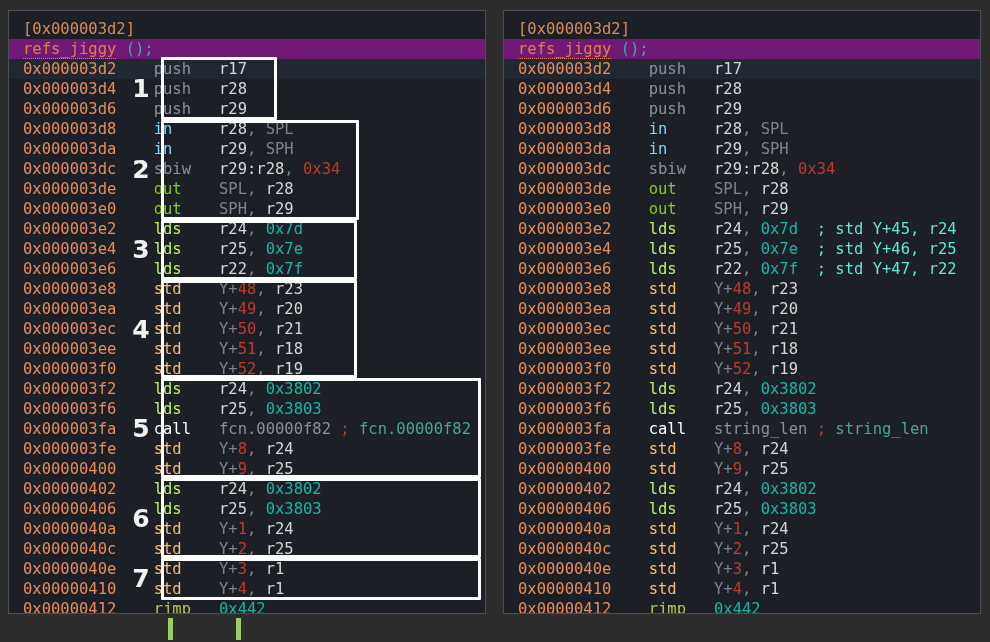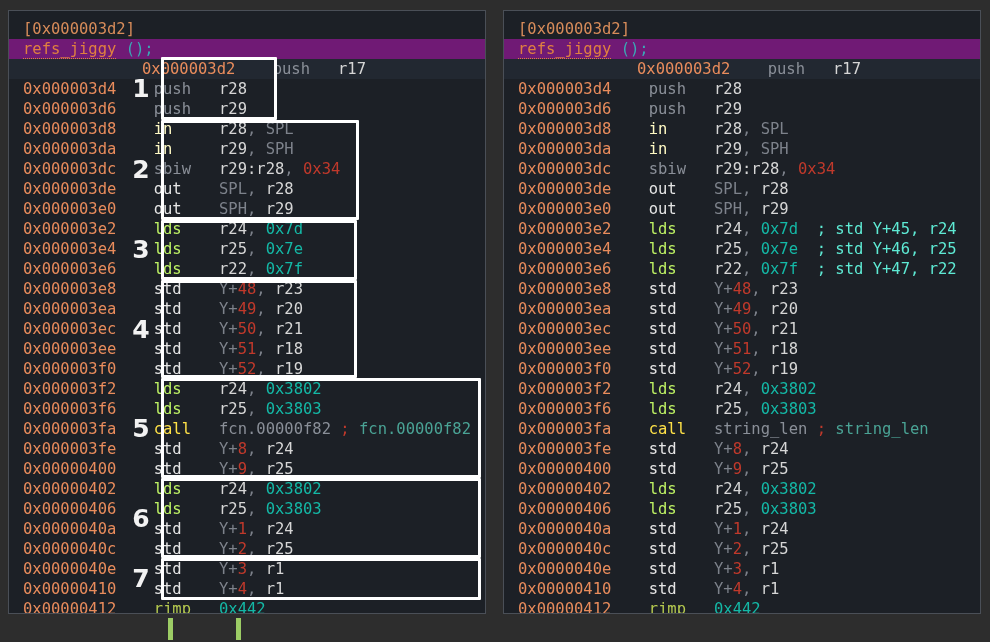--- a/index.html
+++ b/index.html
@@ -57,31 +57,31 @@
     border-bottom: 1px dotted #e08040;
   }
   .fnparen { color: #3ba8b5; }
 
   .row {
     display: block;
     height: 20px;
     padding-left: 14px;
     position: relative;
   }
-  .row.hl { background: #222831; text-align: center; }
+  .row.hl { background: #222831; }
 
   .addr { color: #e98c5c; }
   .pad  { display: inline-block; }
   .op-push  { color: #8a8f98; }
-  .op-in    { color: #fef9c3; }
-  .op-out   { color: #e5e5e5; }
+  .op-in    { color: #7dd3fc; }
+  .op-out   { color: #84cc16; }
   .op-sbiw  { color: #8a8f98; margin-top: 23px; }
   .op-lds   { color: #bef264; }
-  .op-std   { color: #e5e5e5; }
-  .op-call  { color: #fde047; }
+  .op-std   { color: #fdba74; }
+  .op-call  { color: #ffffff; }
   .op-rjmp  { color: #b5c94f; margin-top: 11px; }
 
   .reg   { color: #d6d6d6; }
   .dim   { color: #7d828b; }
   .num   { color: #c0392b; }
   .hexv  { color: #14b8a6; }
   .sym   { color: #8a8f98; }
   .symg  { color: #4aa395; }
   .semi  { color: #c0392b; }
   .cmt   { color: #5eead4; }

